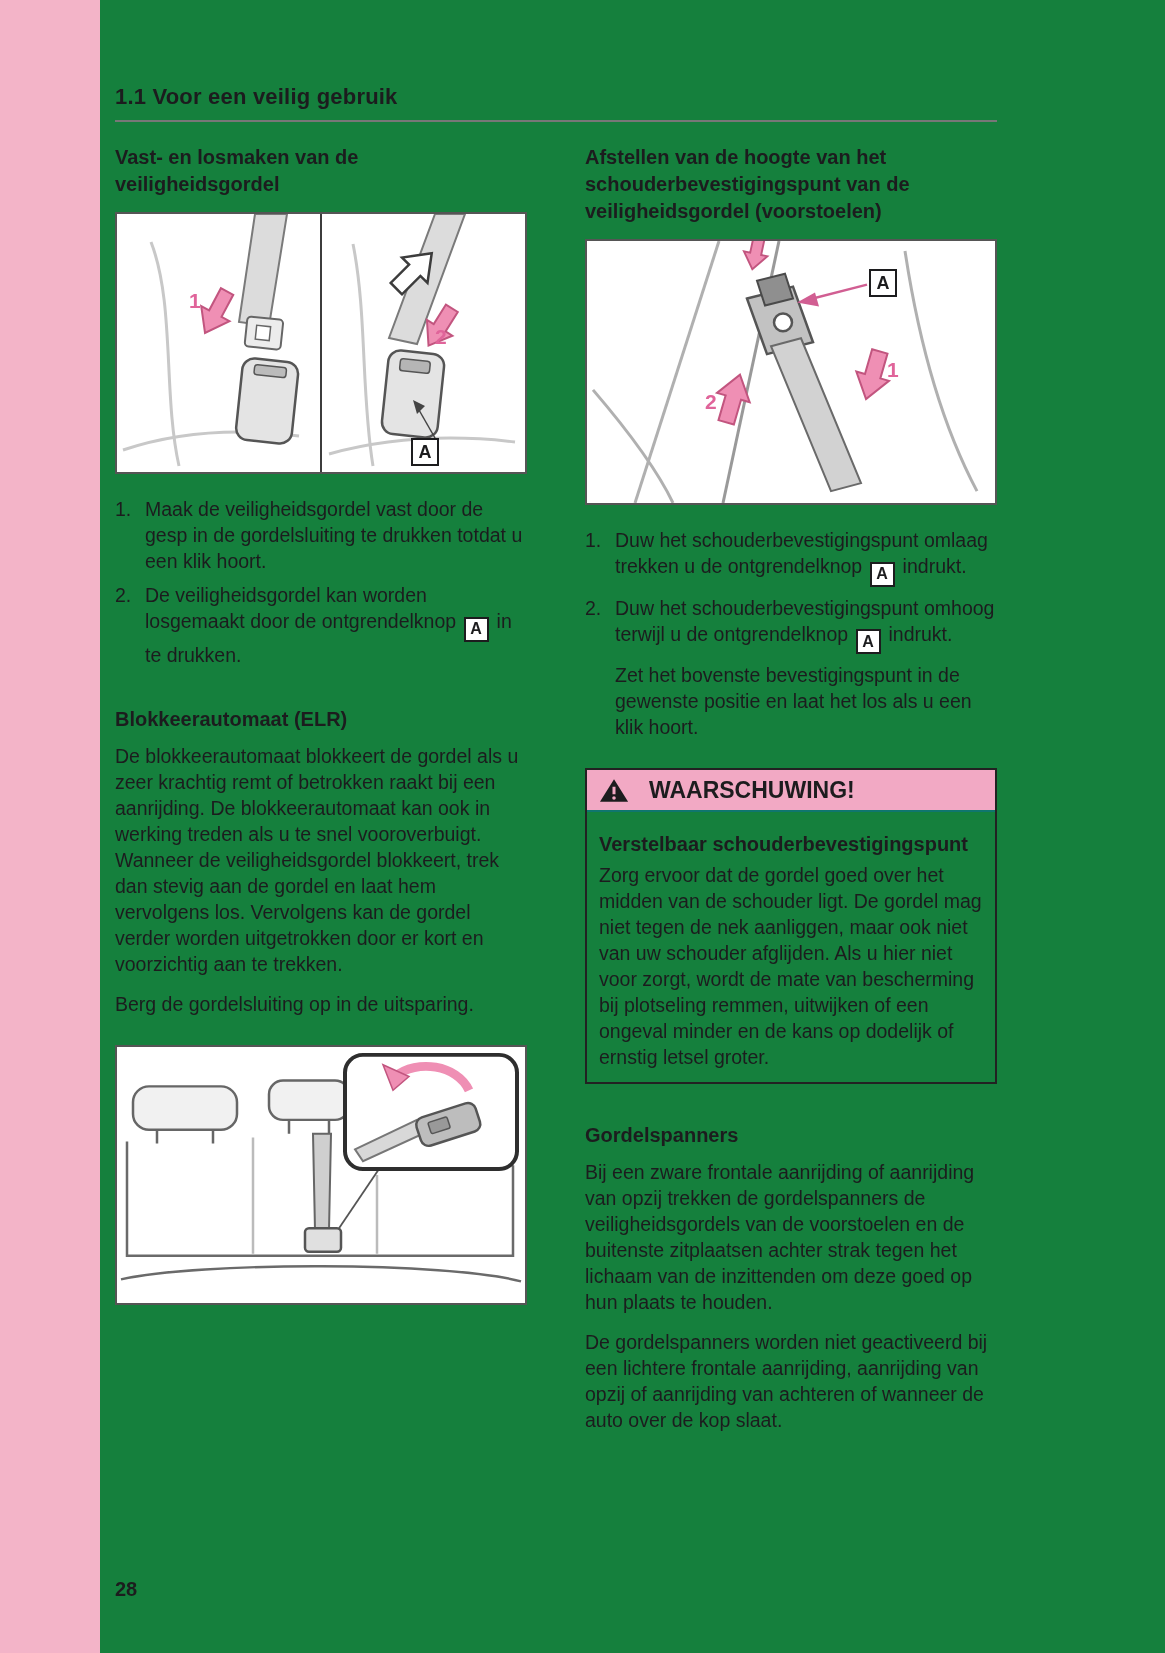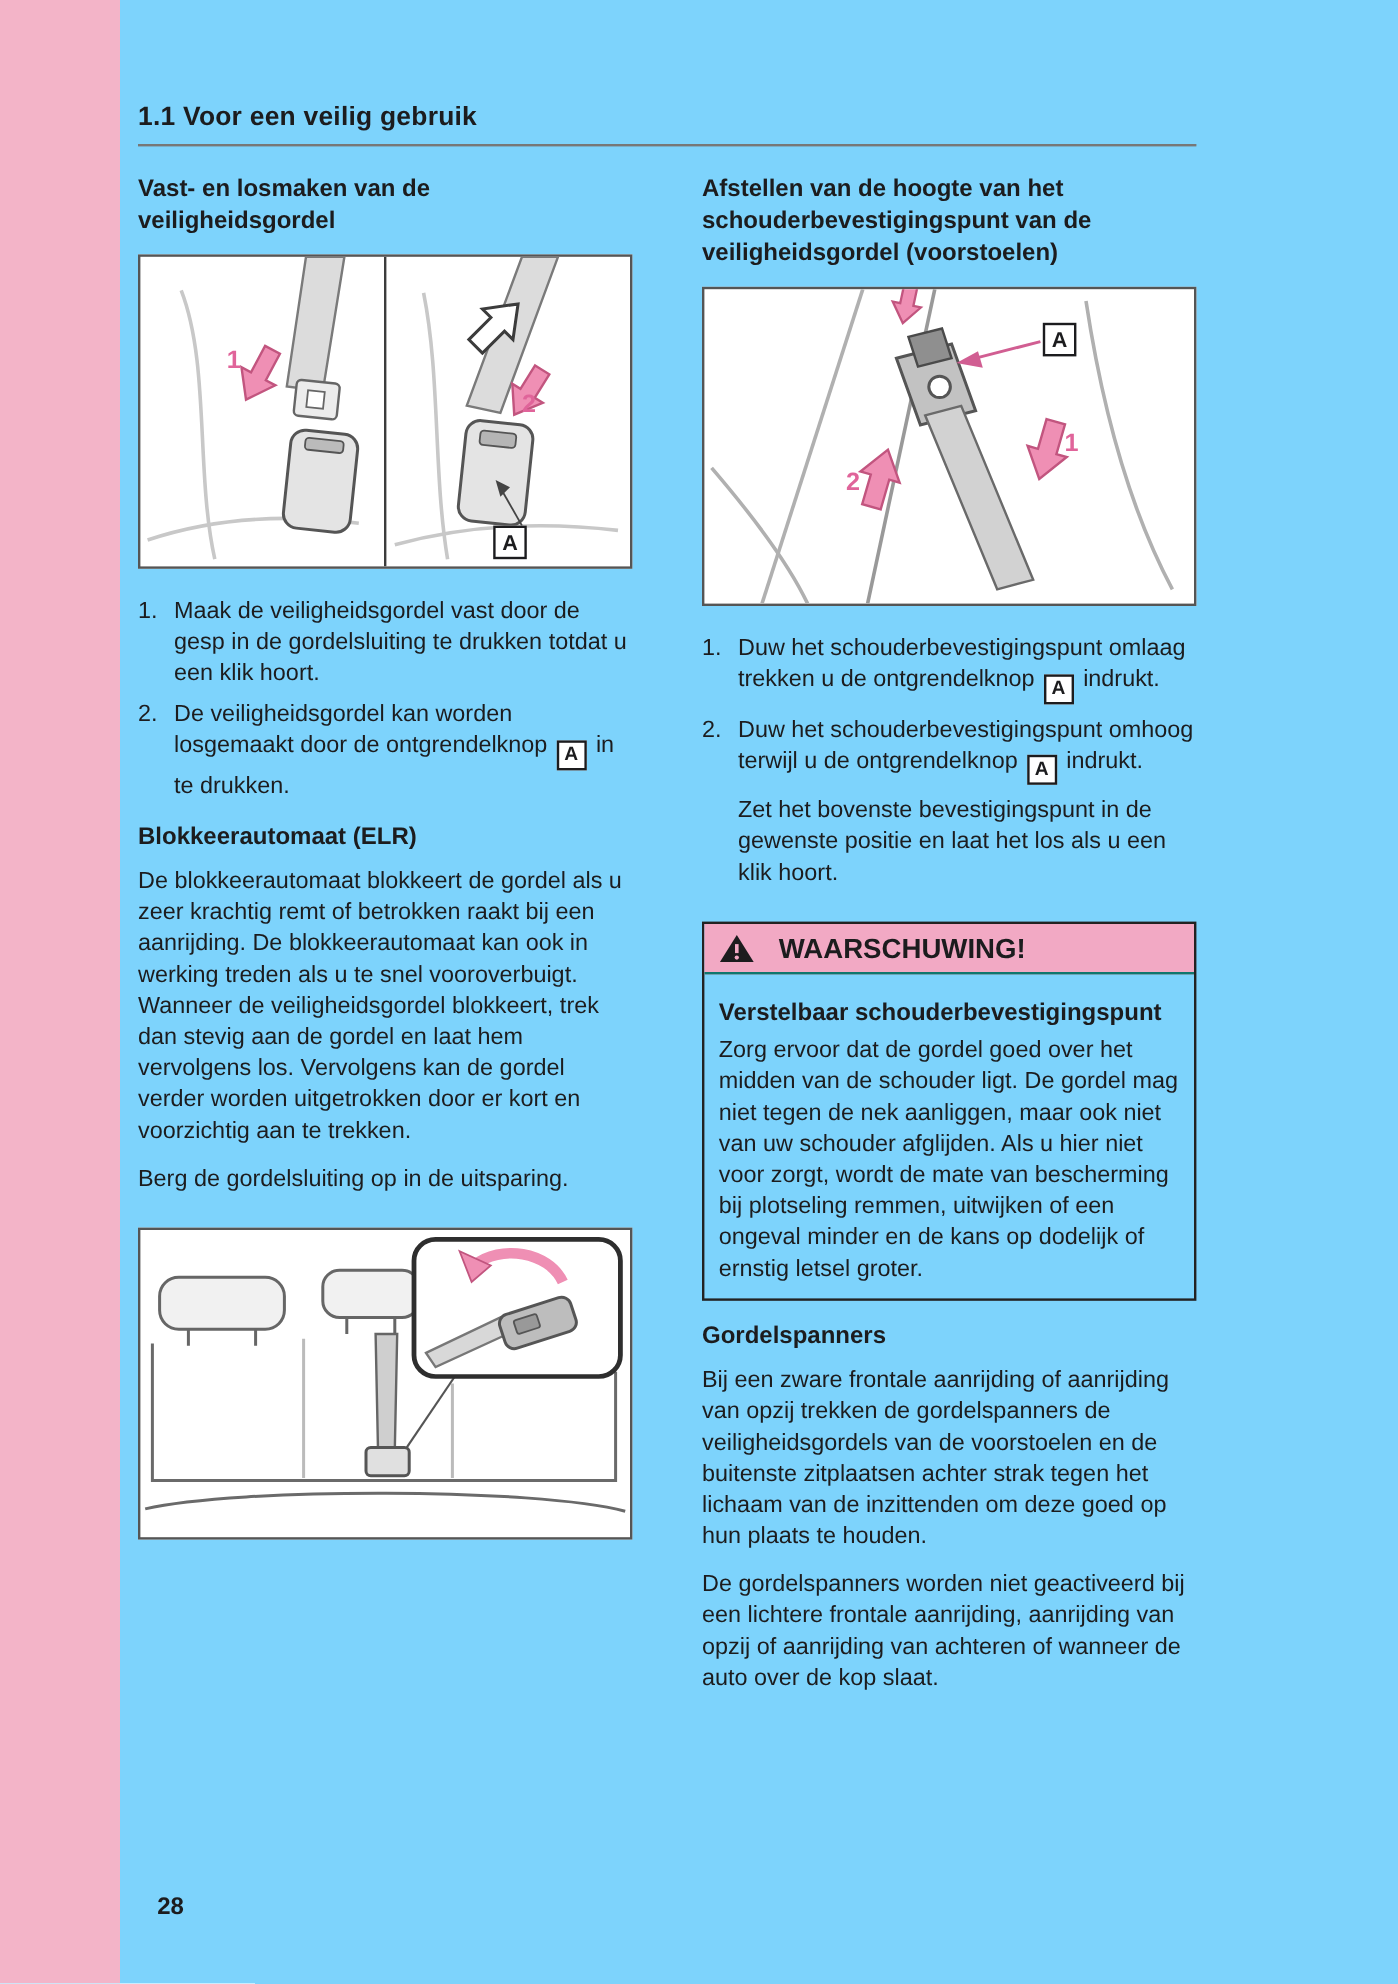--- a/index.html
+++ b/index.html
@@ -2,32 +2,32 @@
 <html style="--accent-pink: #f3b4c8; --arrow-pink: #ef8fb4; --warning-header-pink: #f2a9c4; --figure-number-pink: #e0649a;"><head>
 <meta charset="utf-8">
 <style>
   * { margin:0; padding:0; box-sizing:border-box; }
   html,body { background:#ffffff; }
   body {
     font-family:"Liberation Sans","DejaVu Sans",sans-serif;
     color:#1c1c1e;
     width:1165px;
   }
-  .page { position:relative; width:1165px; height:1653px; background:#7dd3fc; overflow:hidden; }
+  .page { position:relative; width:1165px; height:1653px; background:#15803d; overflow:hidden; }
   .pink-band { position:absolute; left:0; top:0; width:100px; height:100%; background:var(--accent-pink,#f3b4c8); }
   .content { position:absolute; left:115px; top:84px; width:882px; }
 
   .header-title { font-size:22px; font-weight:bold; letter-spacing:.2px; }
   .header-rule { height:2px; background:#777; margin-top:10px; }
 
   .columns { display:flex; gap:58px; margin-top:22px; }
   .col { width:412px; font-size:19.5px; line-height:26px; }
 
   .colhead { font-size:20px; line-height:27px; font-weight:bold; margin:0 0 8px; }
-  .subhead { font-size:20px; line-height:27px; font-weight:bold; margin:16px 0 10px; }
+  .subhead { font-size:20px; line-height:27px; font-weight:bold; margin:38px 0 10px; }
   .para { margin:0 0 14px; }
 
   .figure { position:relative; border:2px solid #555; background:#fff; margin:14px 0 22px; }
   .fig1 { height:262px; }
   .fig2 { height:266px; }
   .fig3 { height:260px; margin-top:28px; margin-bottom:0; }
   .figure svg.art { display:block; width:100%; height:100%; }
 
   .fig-num { position:absolute; color:var(--figure-number-pink,#e0649a); font-weight:bold; font-size:21px; line-height:21px; }
   .boxlabel {
@@ -46,21 +46,21 @@
   .warning { border:2px solid #222; margin:16px 0 0; }
   .warning-header {
     display:flex; align-items:center; gap:20px;
     background:var(--warning-header-pink,#f2a9c4);
     border-bottom:2px solid #0f766e;
     padding:5px 12px; font-weight:bold; font-size:23px; line-height:30px;
   }
   .warning-body { padding:19px 12px 12px; }
   .warning-body .whead { font-weight:bold; font-size:20px; line-height:27px; margin-bottom:4px; }
 
-  .page-number { position:absolute; left:131px; top:1578px; font-weight:bold; font-size:20px; }
+  .page-number { position:absolute; left:115px; top:1578px; font-weight:bold; font-size:20px; }
 </style>
 </head>
 <body>
 
 <div class="page">
   <div class="pink-band"></div>
 
   <div class="content">
     <div>
       <div class="header-title">1.1  Voor een veilig gebruik</div>

